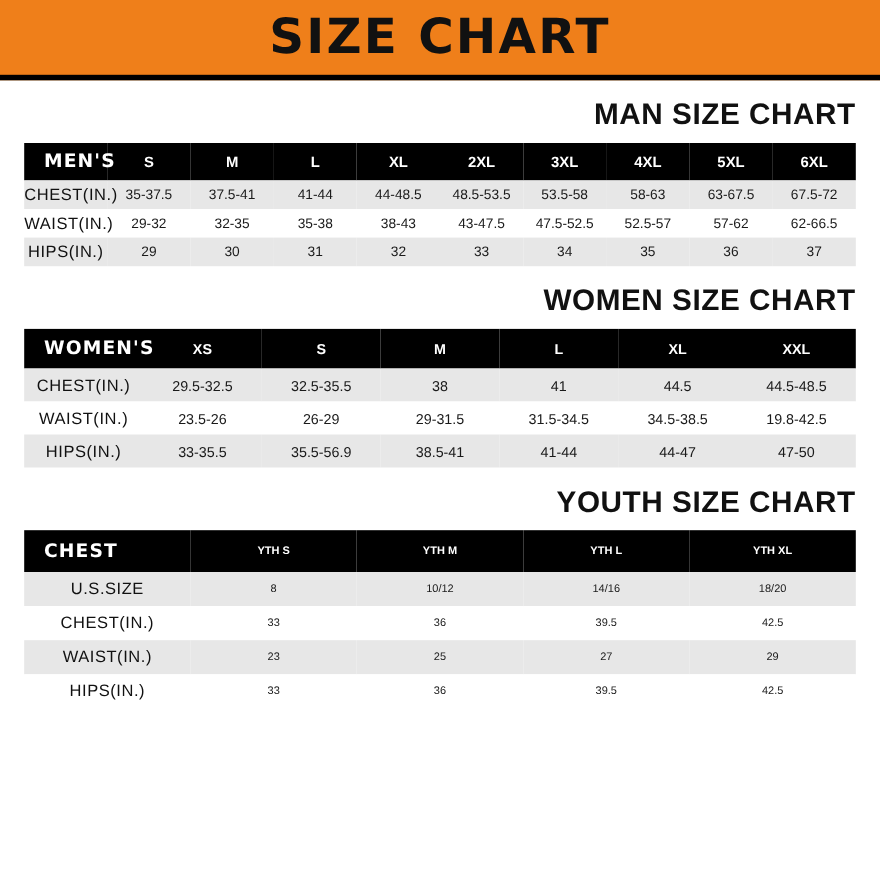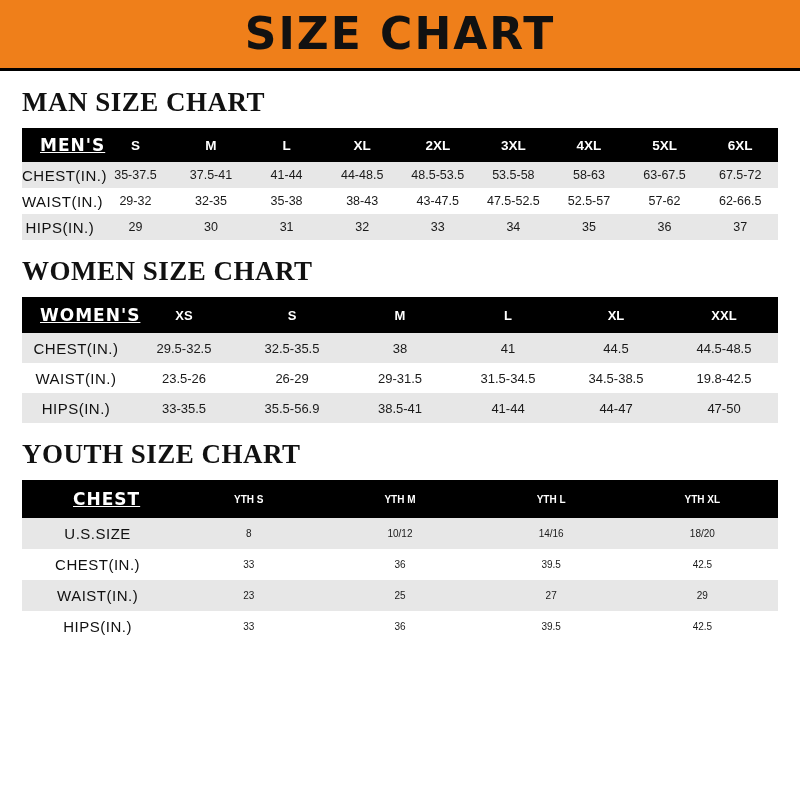--- a/index.html
+++ b/index.html
@@ -19,36 +19,36 @@
     position: relative;
     background: #ffffff;
     box-sizing: border-box;
   }
   .header-band {
     background: #ef7f1a;
     height: 68px;
     display: flex;
     align-items: center;
     justify-content: center;
-    border-bottom: 3px solid #000000;
+    border-bottom: 5px solid #000000;
   }
   .header-title {
     font-family: "DejaVu Sans", sans-serif;
     font-weight: bold;
     font-size: 44px;
     letter-spacing: 2px;
     color: #111111;
     line-height: 1;
   }
   .section {
     padding: 0 22px;
   }
   .section-title {
-    text-align: left;
-    font-family: Liberation Serif, serif;
+    text-align: right;
+    font-family: Liberation Sans, sans-serif;
     font-weight: bold;
     font-size: 27px;
     color: #111111;
     margin: 16px 0 10px 0;
     letter-spacing: 0.5px;
   }
   table.sizetable {
     width: 100%;
     border-collapse: collapse;
     table-layout: fixed;
@@ -67,23 +67,22 @@
     background: #000000;
     color: #ffffff;
     height: 34px;
     font-size: 13.5px;
     font-weight: bold;
   }
   table.sizetable thead th.rowlabel {
     font-family: "DejaVu Sans", sans-serif;
     font-size: 17px;
     letter-spacing: 1px;
-    text-align: center;
+    text-align: left;
     padding-left: 18px;
-    text-decoration: underline;
   }
   table.sizetable tbody tr:nth-child(odd) td {
     background: #e7e7e7;
   }
   table.sizetable tbody tr:nth-child(even) td {
     background: #ffffff;
   }
   table.sizetable tbody td.rowlabel {
     font-size: 15px;
     letter-spacing: 0.5px;

